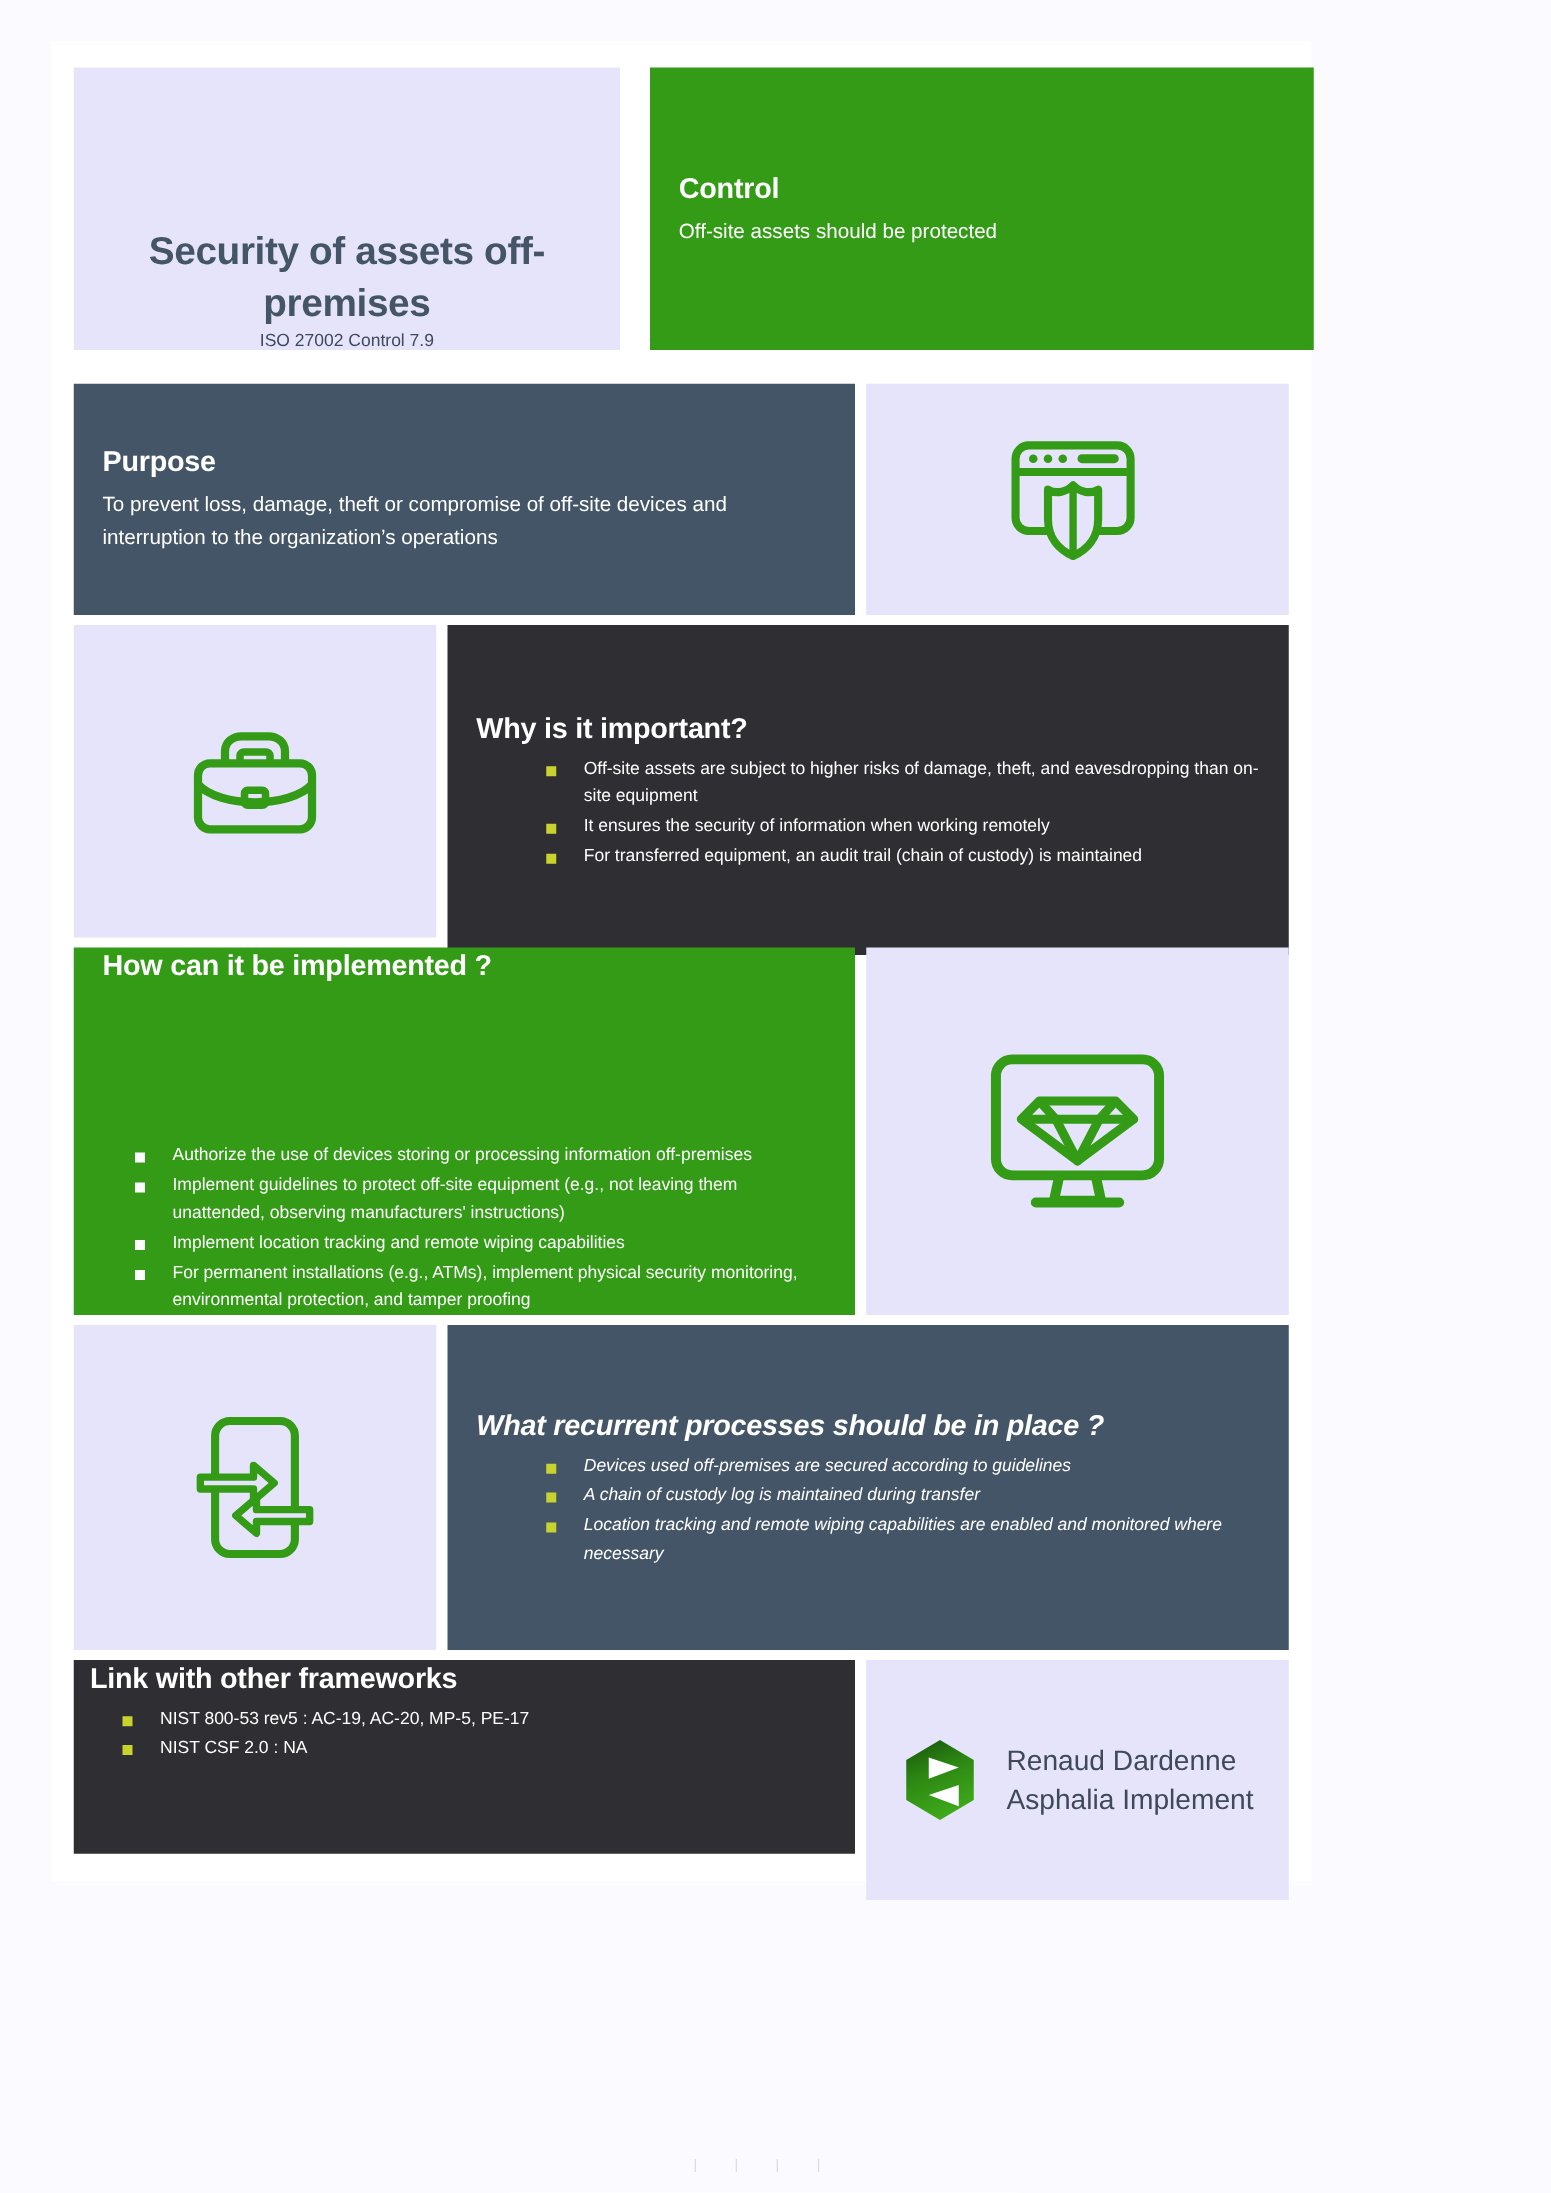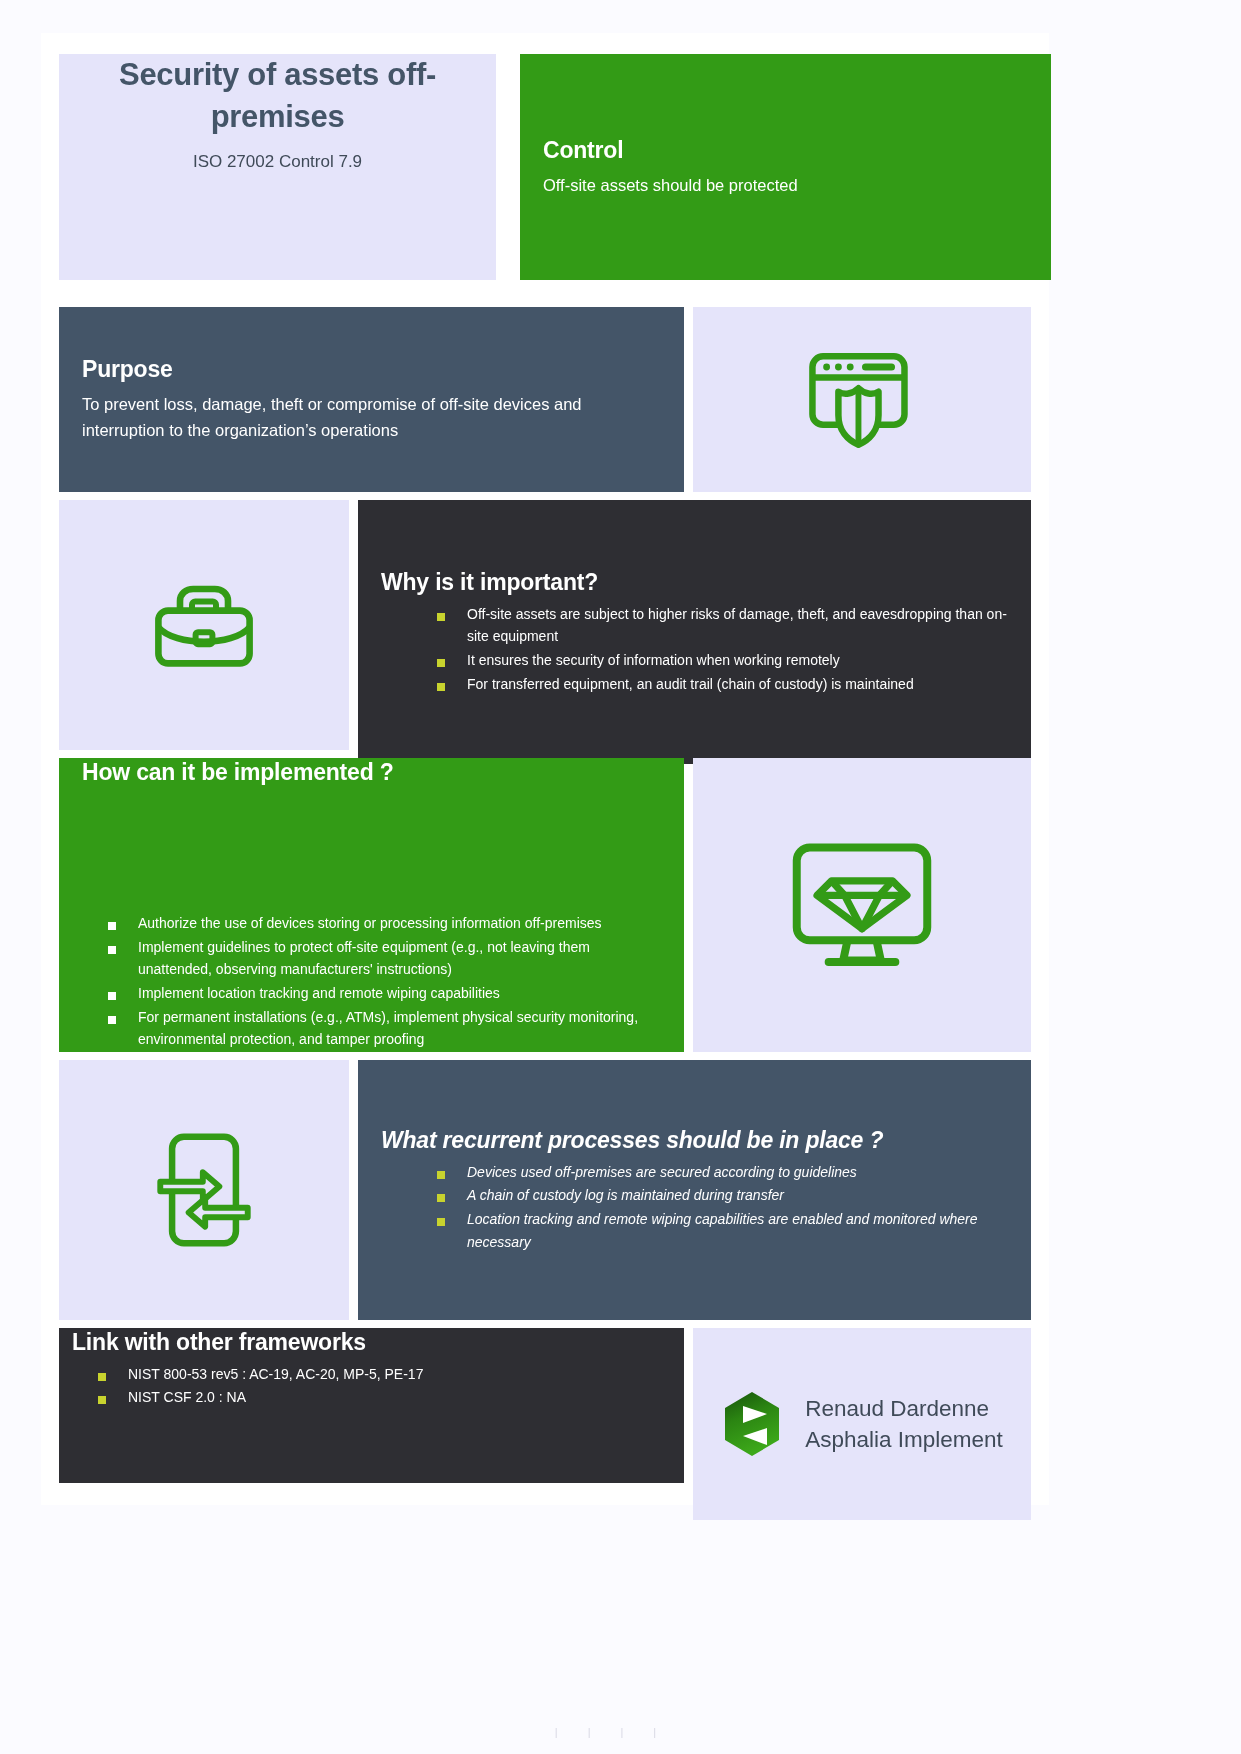--- a/index.html
+++ b/index.html
@@ -33,23 +33,22 @@
   .title-txt {
     color: #445568;
     font-size: 31px;
     font-weight: bold;
     text-align: center;
     line-height: 1.35;
     letter-spacing: -0.3px;
   }
   .subtitle-txt {
     color: #3f4a58;
-    font-size: 17px;
+    font-size: 14px;
     text-align: center;
-    margin-top: 14px;
   }
   .head-w {
     color: #ffffff;
     font-size: 23px;
     font-weight: bold;
     line-height: 1.25;
     letter-spacing: -0.2px;
   }
   .body-w {
     color: #ffffff;
@@ -113,21 +112,21 @@
     font-size: 11px;
     color: #d8d8e4;
     letter-spacing: 30px;
   }
 </style>
 </head>
 <body>
 
 <div class="page">
 
-  <div class="panel lav" style="left:18px; top:21px; width:437px; height:226px; display:flex; flex-direction:column; justify-content:flex-start; padding:0 36px;">
+  <div class="panel lav" style="left:18px; top:21px; width:437px; height:226px; display:flex; flex-direction:column; justify-content:flex-end; padding:0 36px;">
     <div class="title-txt">Security of assets off-premises</div>
     <div class="subtitle-txt">ISO 27002 Control 7.9</div>
   </div>
 
   <div class="panel grn" style="left:459px; top:21px; width:531px; height:226px; display:flex; flex-direction:column; justify-content:center; padding:0 23px;margin-left:20px;">
     <div class="head-w">Control</div>
     <div class="body-w" style="margin-top:7px;">Off-site assets should be protected</div>
   </div>
 
   <div class="panel slate" style="left:18px; top:274px; width:625px; height:185px; display:flex; flex-direction:column; justify-content:center; padding:0 23px;">

